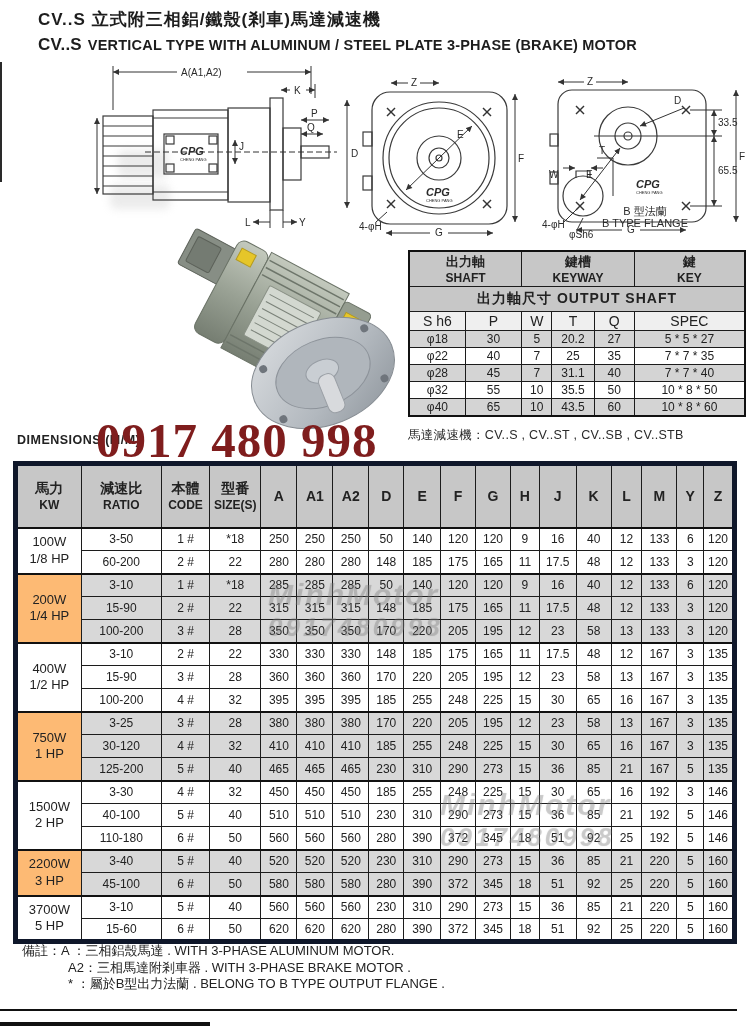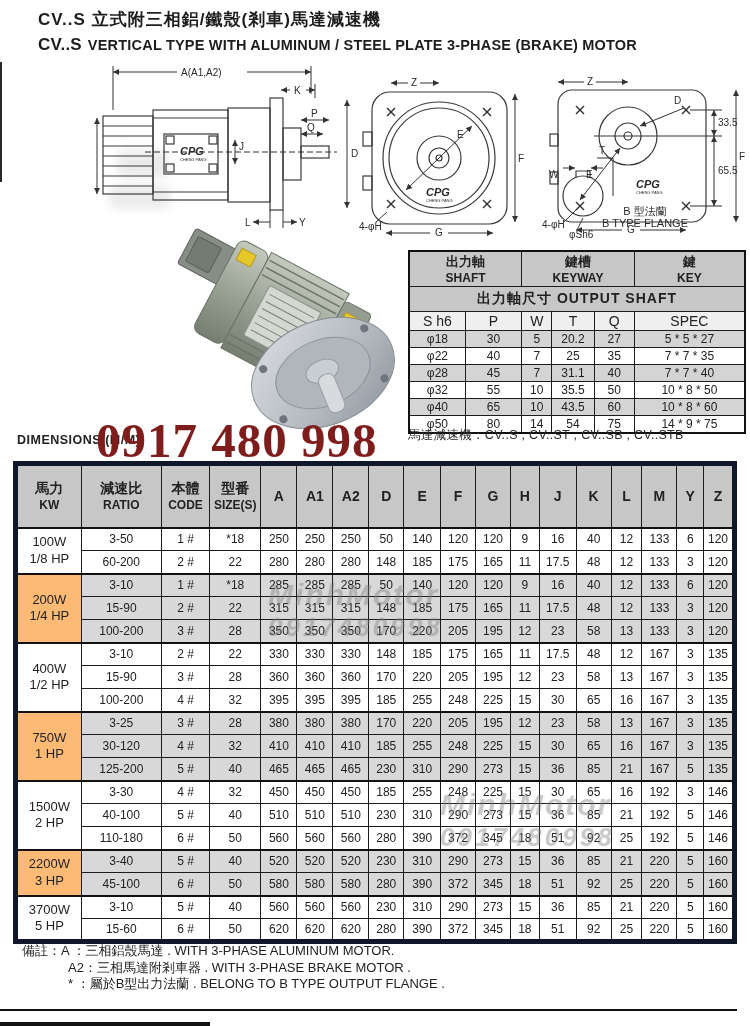--- a/index.html
+++ b/index.html
@@ -391,28 +391,20 @@
             <td>50</td>
             <td>10 * 8 * 50</td>
           </tr>
           <tr class="shade">
             <td>φ40</td>
             <td>65</td>
             <td>10</td>
             <td>43.5</td>
             <td>60</td>
             <td>10 * 8 * 60</td>
-          </tr>
-          <tr>
-            <td>φ50</td>
-            <td>80</td>
-            <td>14</td>
-            <td>54</td>
-            <td>75</td>
-            <td>14 * 9 * 75</td>
           </tr>
         </tbody>
     </table>
   </div>
   <div class="applicable">馬達減速機：CV..S , CV..ST , CV..SB , CV..STB</div>
 
   <div class="dims-label">DIMENSIONS (M/M)</div>
   <div class="phone">0917 480 998</div>
 
   <div class="dims-wrap">

